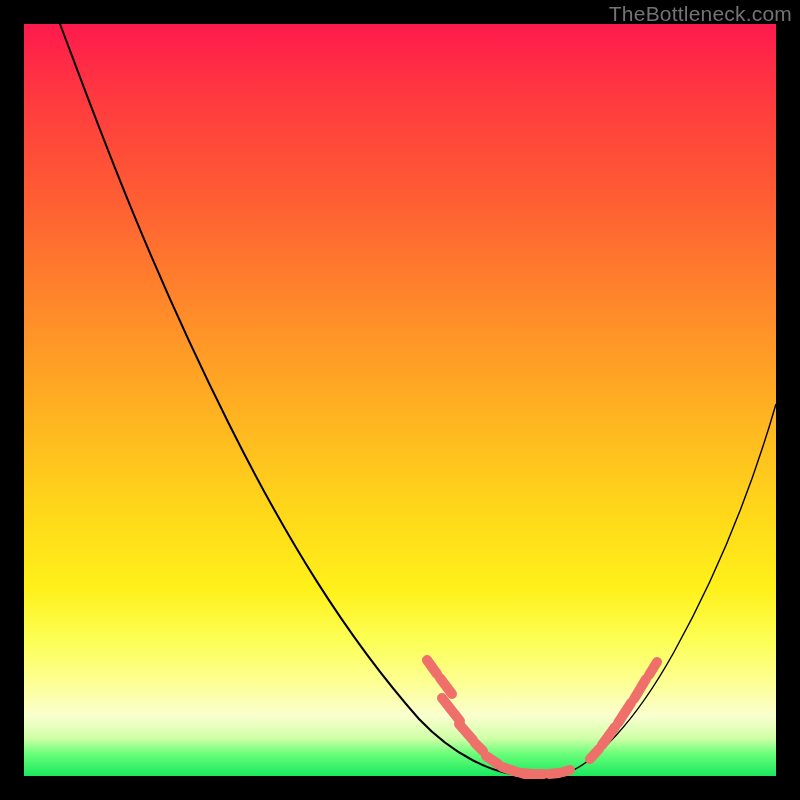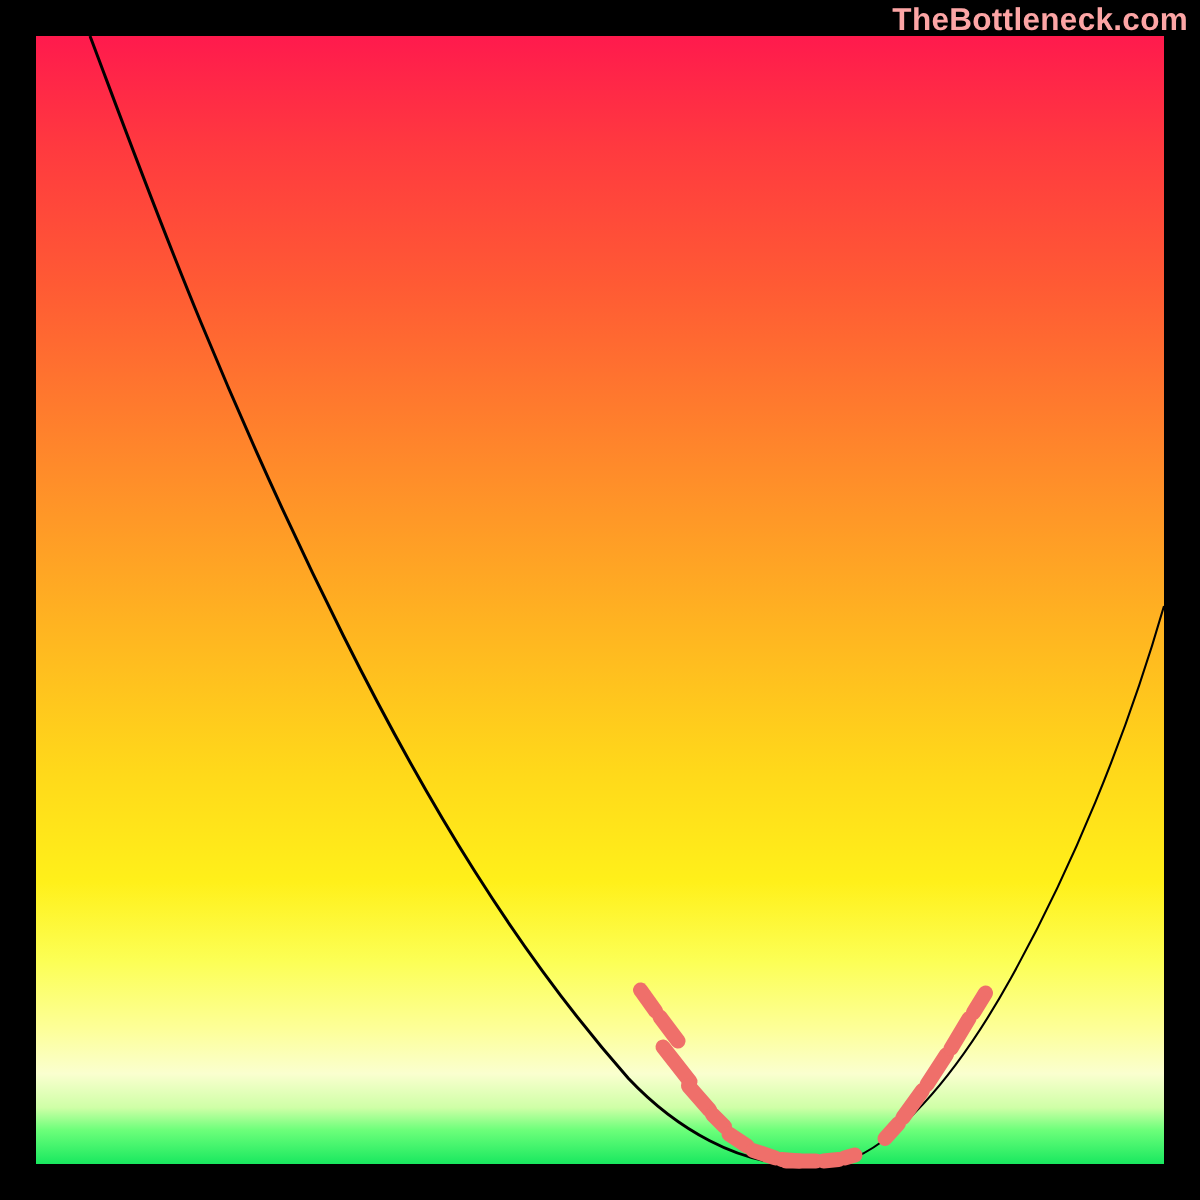--- a/index.html
+++ b/index.html
@@ -41,22 +41,22 @@
       #6cff7a 97%,
       #19e85f 100%
     );
   }
   .watermark {
     position: absolute;
     top: 2px;
     right: 8px;
     font-family: Arial, Helvetica, sans-serif;
     font-size: 21px;
-    font-weight: 700;
-    color: #fca5a5;
+    font-weight: 400;
+    color: #737373;
     letter-spacing: 0.2px;
     user-select: none;
   }
   svg.plot-svg {
     position: absolute;
     left: 24px;
     top: 24px;
     width: 752px;
     height: 752px;
     overflow: visible;

